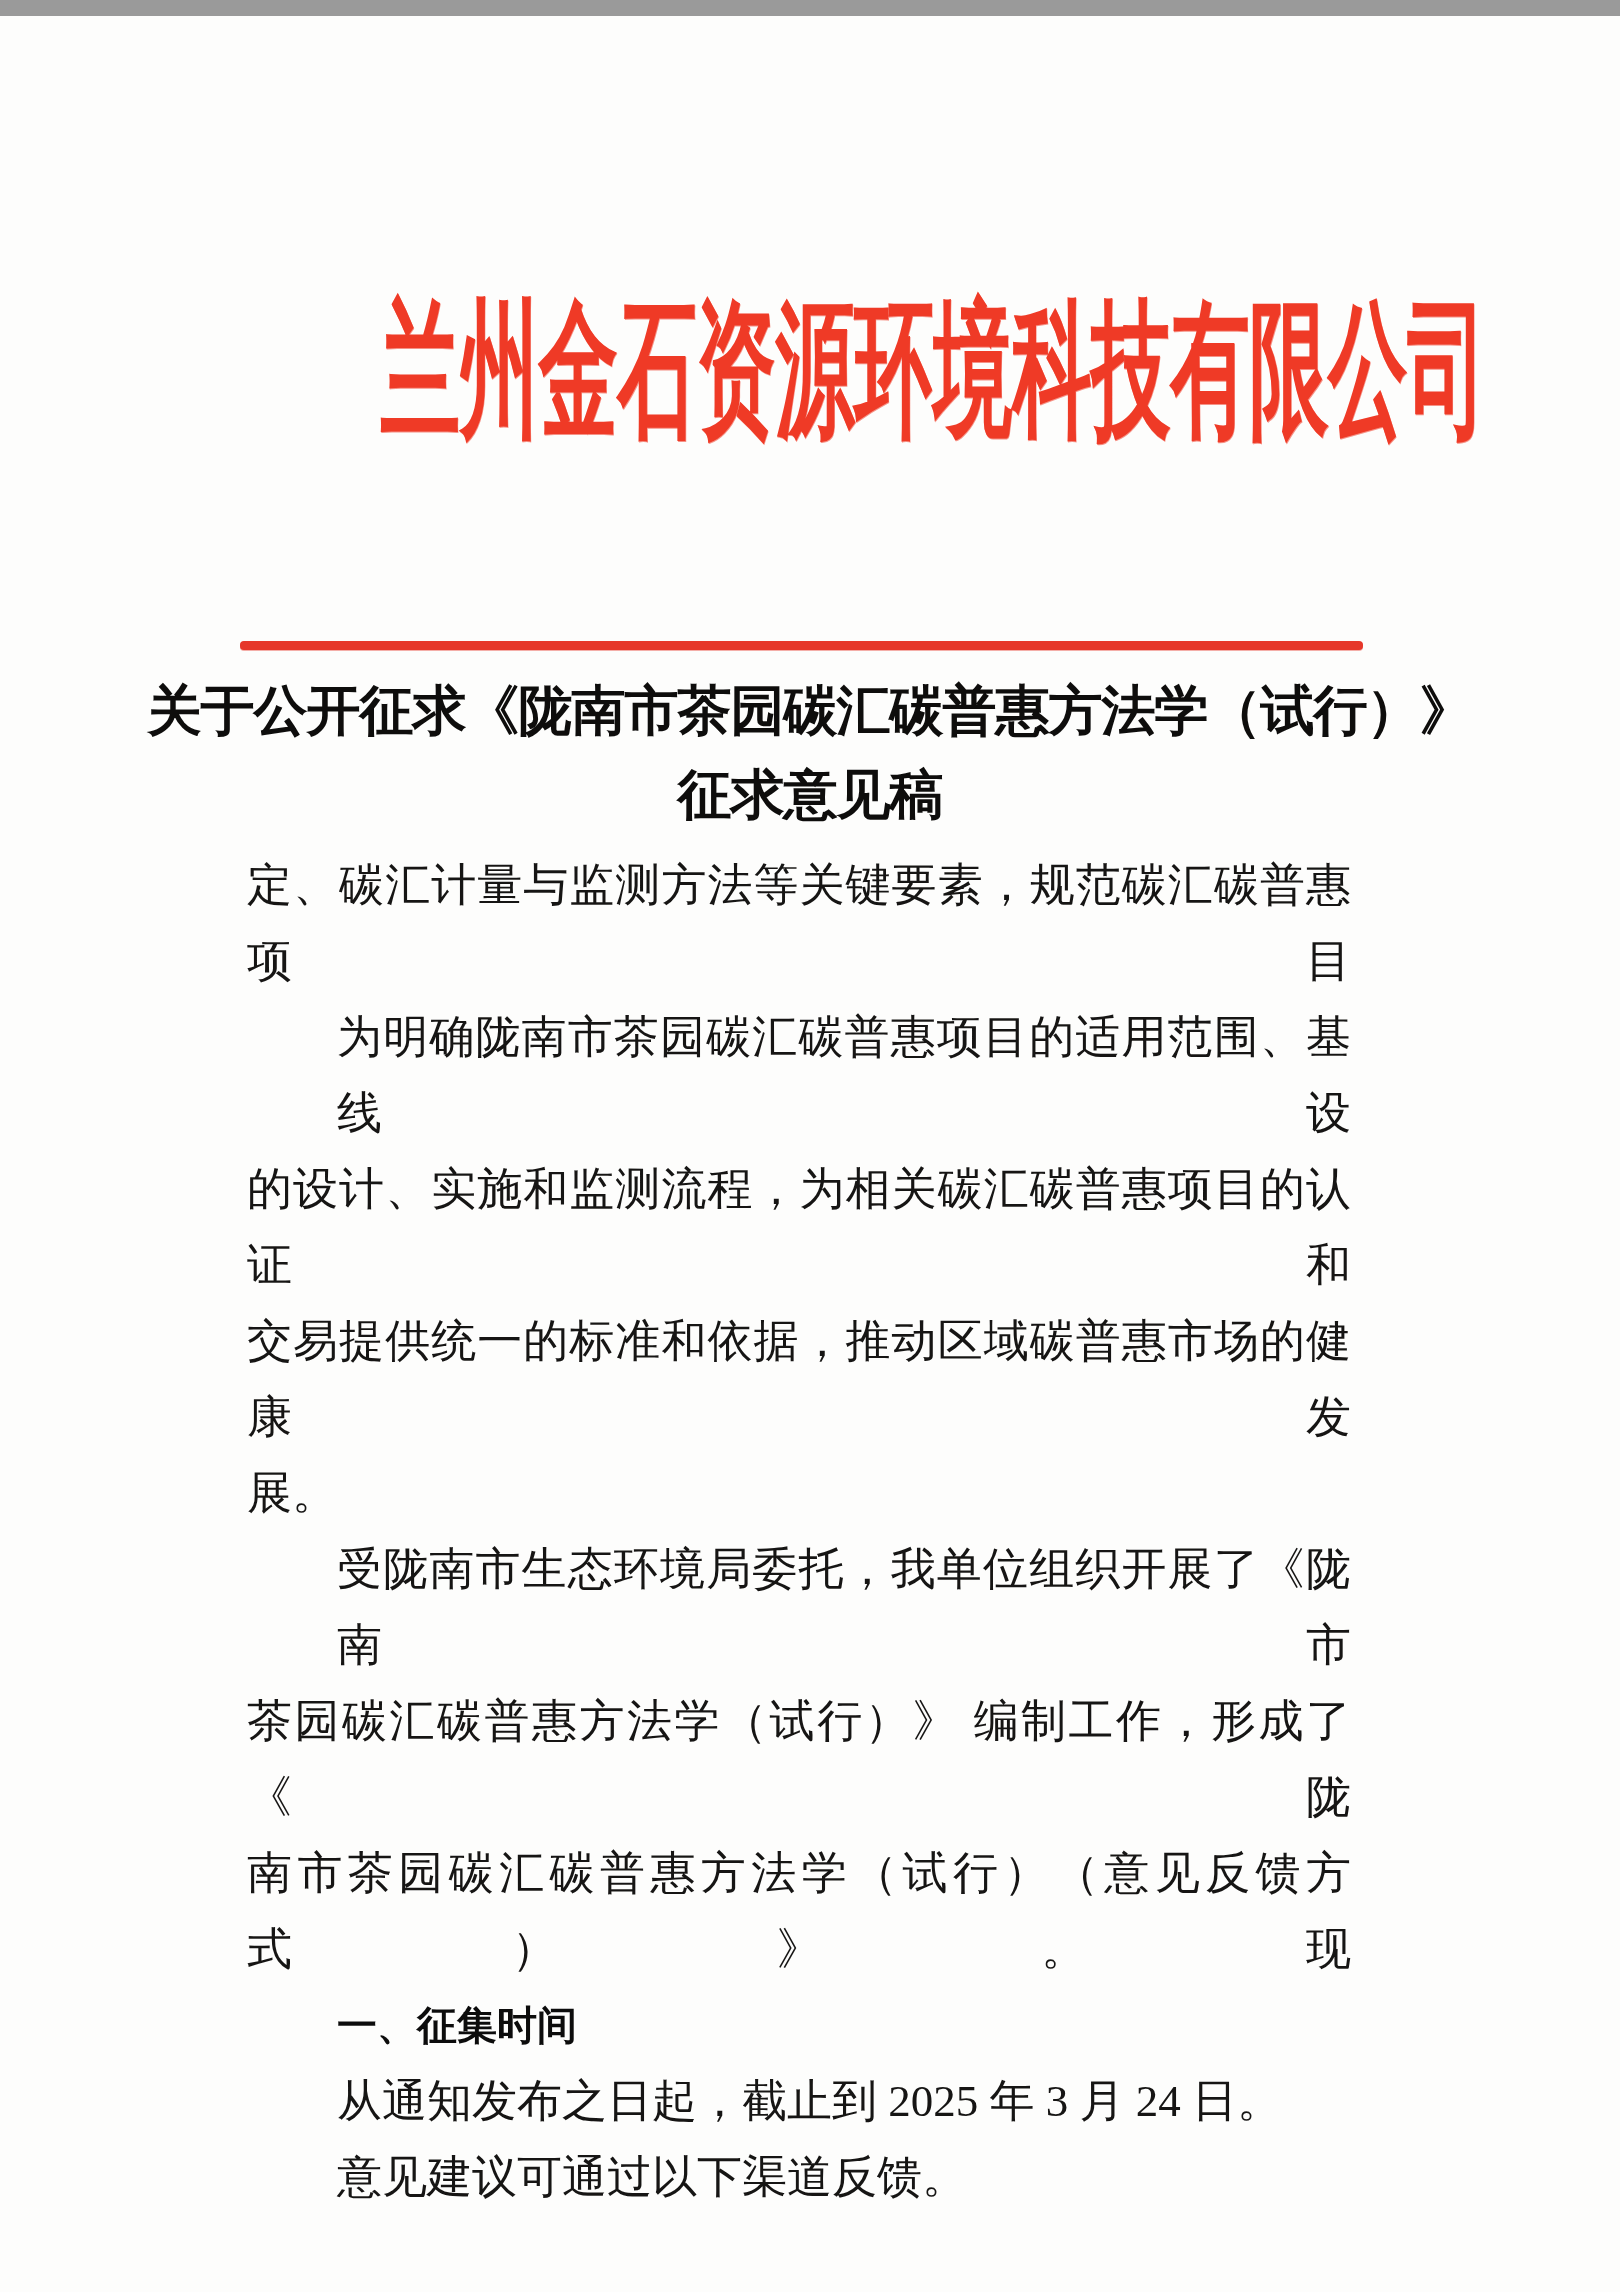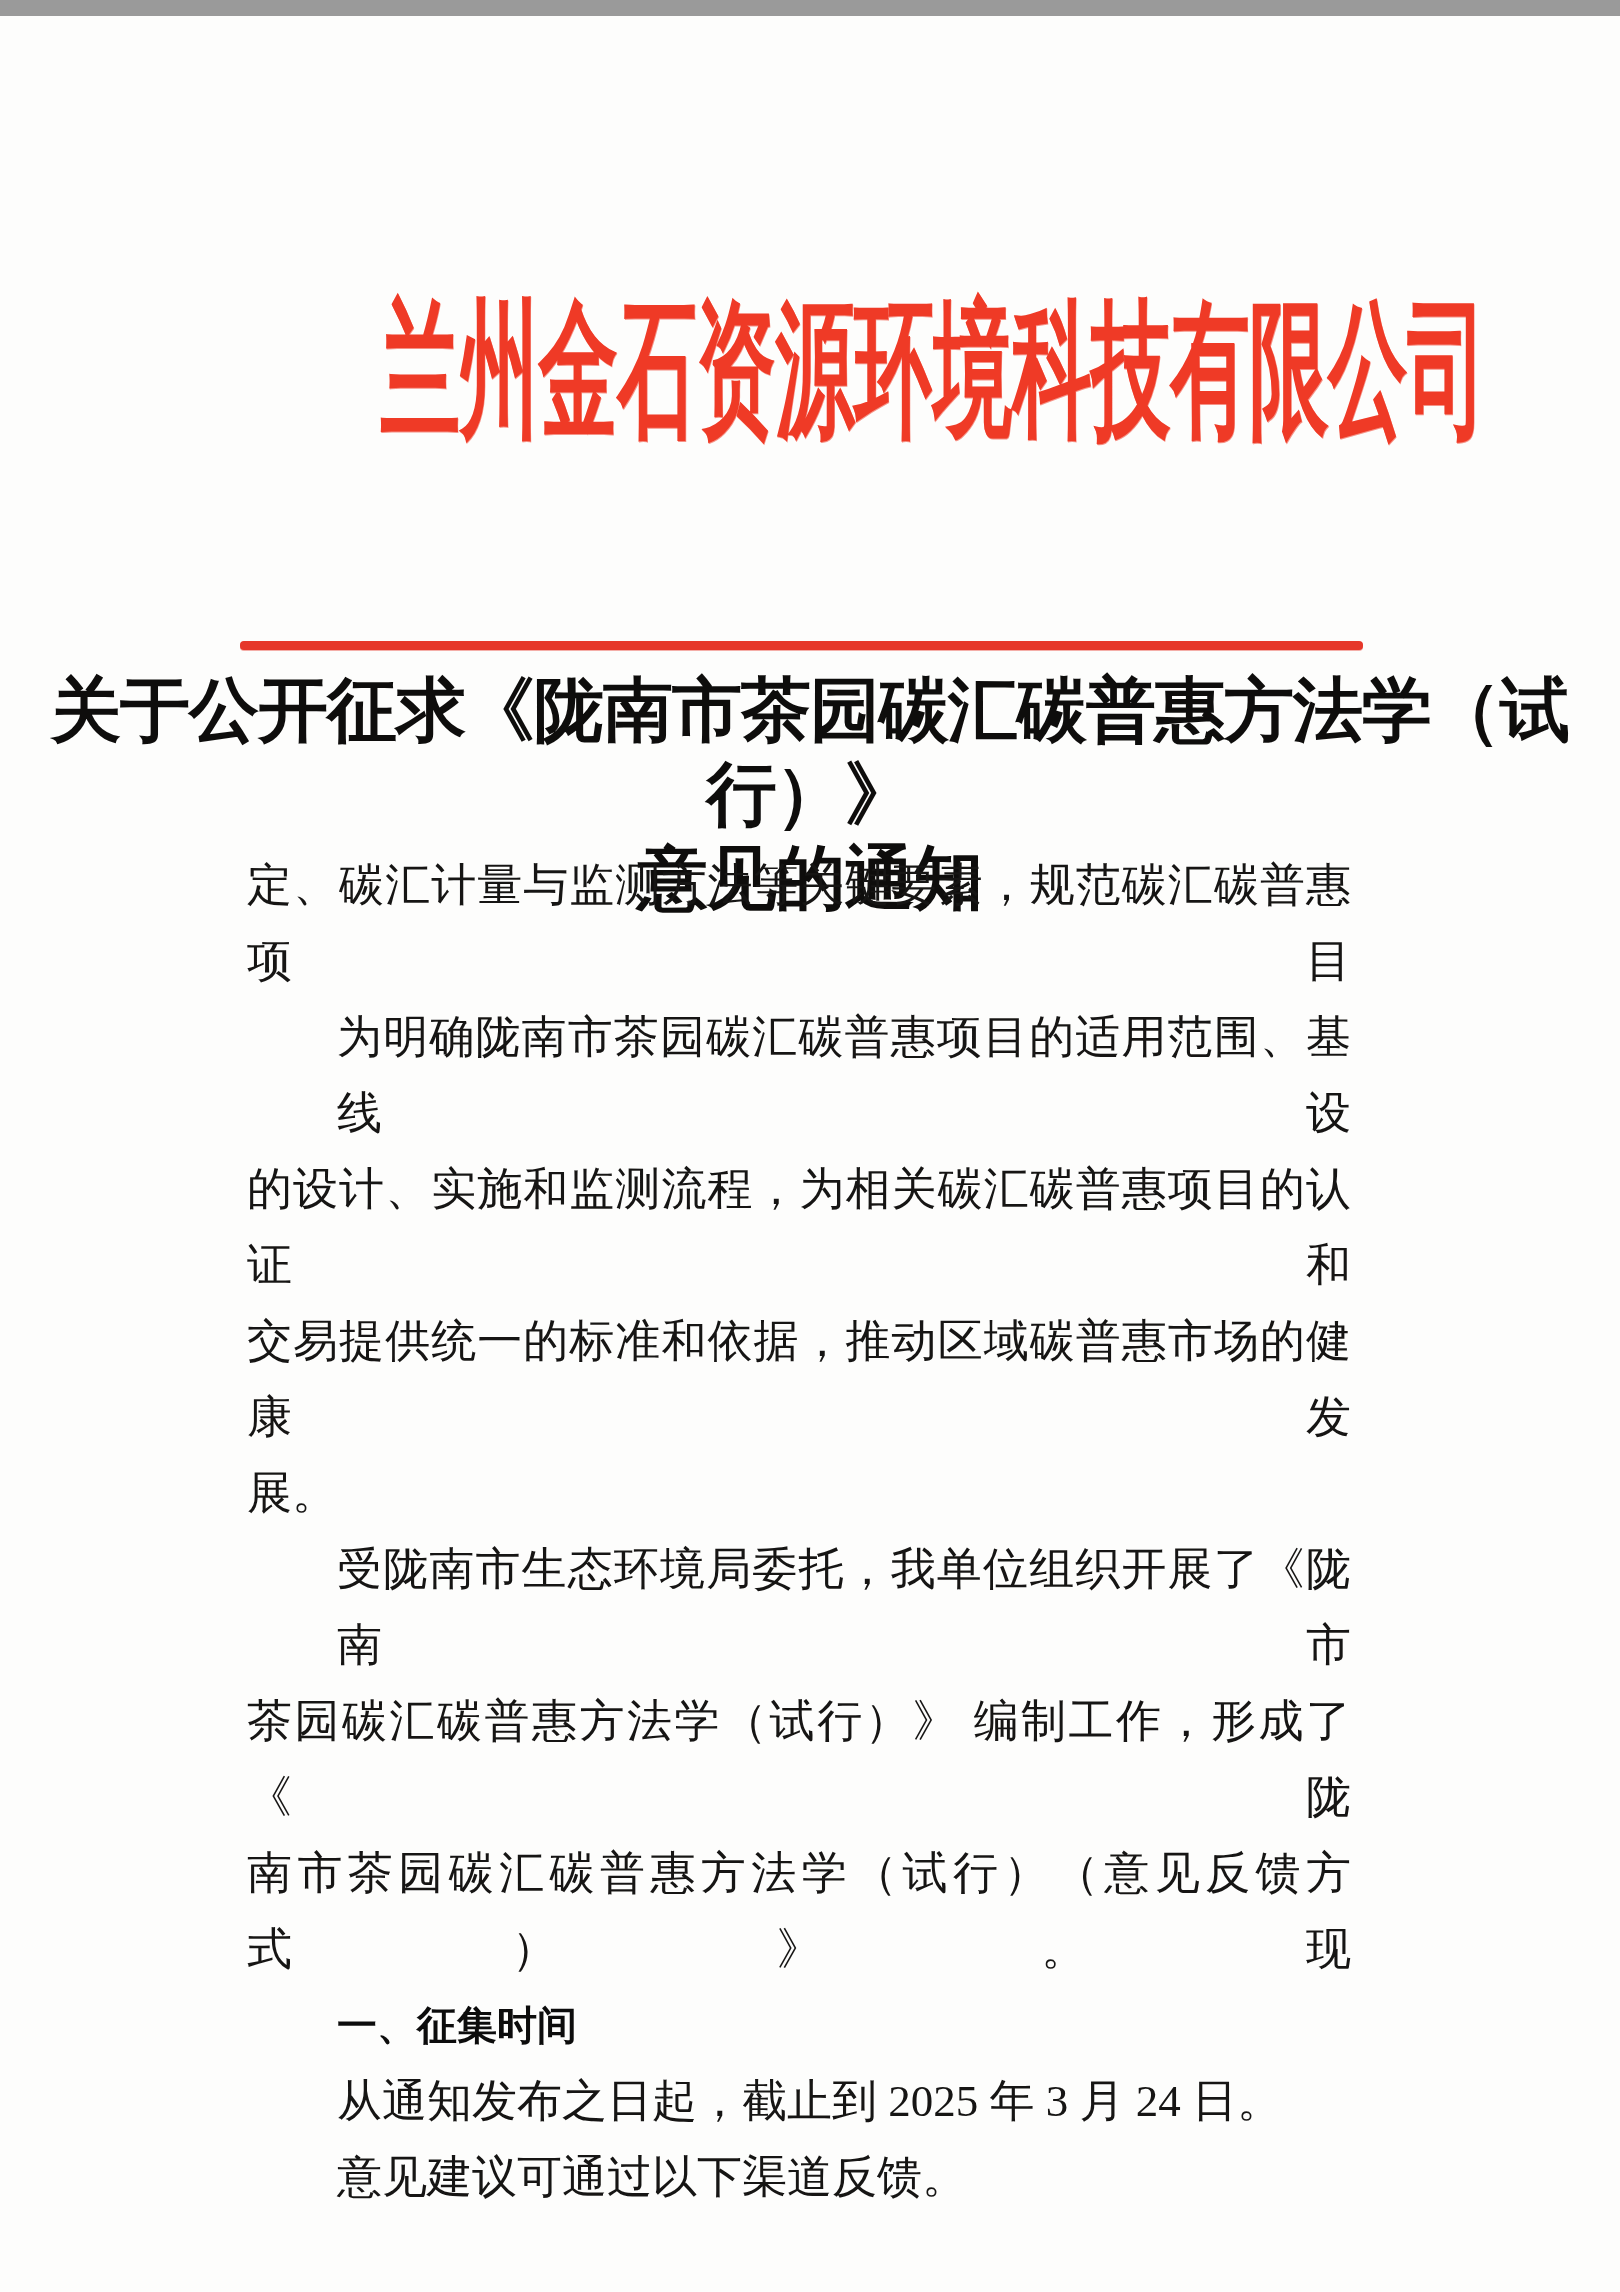--- a/index.html
+++ b/index.html
@@ -36,21 +36,21 @@
     border-radius:3.9px;
     box-shadow:0 1px 0 rgba(230,55,42,.4);
   }
   
   .doc-title{
     position:absolute;
     top:653px;left:0;width:100%;
     text-align:center;
     font-family:"Liberation Serif", serif;
     font-weight:700;
-    font-size:70px;
+    font-size:54px;
     line-height:84px;
     color:#0e0d0c;
     letter-spacing:-1px;
   }
   
   .body{
     position:absolute;
     top:831px;left:247px;
     width:1104px;
     font-size:45px;
@@ -80,21 +80,21 @@
 <body>
 
 <div class="page">
 
   <div class="letterhead">兰州金石资源环境科技有限公司</div>
 
   <div class="rule"></div>
 
   <div class="doc-title">
     <div>关于公开征求《陇南市茶园碳汇碳普惠方法学（试行）》</div>
-    <div>意见的通知</div>
+    <div>征求意见稿</div>
   </div>
 
   <div class="body">
     <div class="line fill">定、碳汇计量与监测方法等关键要素，规范碳汇碳普惠项目</div>
     <div class="line indent fill">为明确陇南市茶园碳汇碳普惠项目的适用范围、基线设</div>
     <div class="line fill">的设计、实施和监测流程，为相关碳汇碳普惠项目的认证和</div>
     <div class="line fill">交易提供统一的标准和依据，推动区域碳普惠市场的健康发</div>
     <div class="line">展。</div>
     <div class="line indent fill">受陇南市生态环境局委托，我单位组织开展了《陇南市</div>
     <div class="line fill">茶园碳汇碳普惠方法学（试行）》 编制工作，形成了《陇</div>

